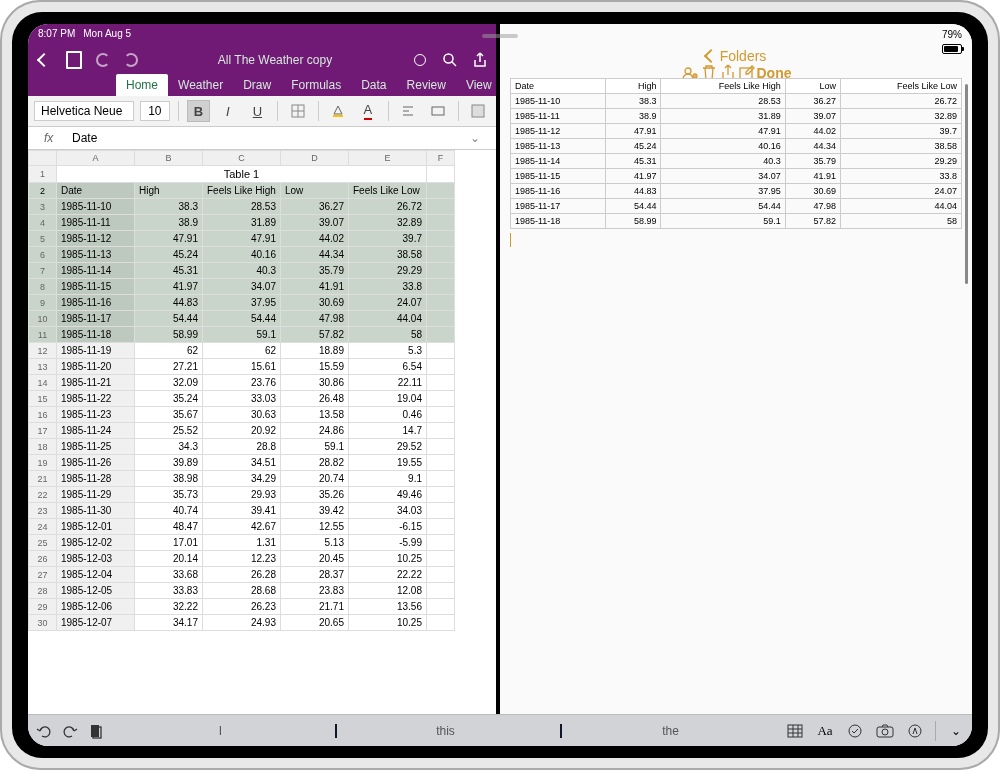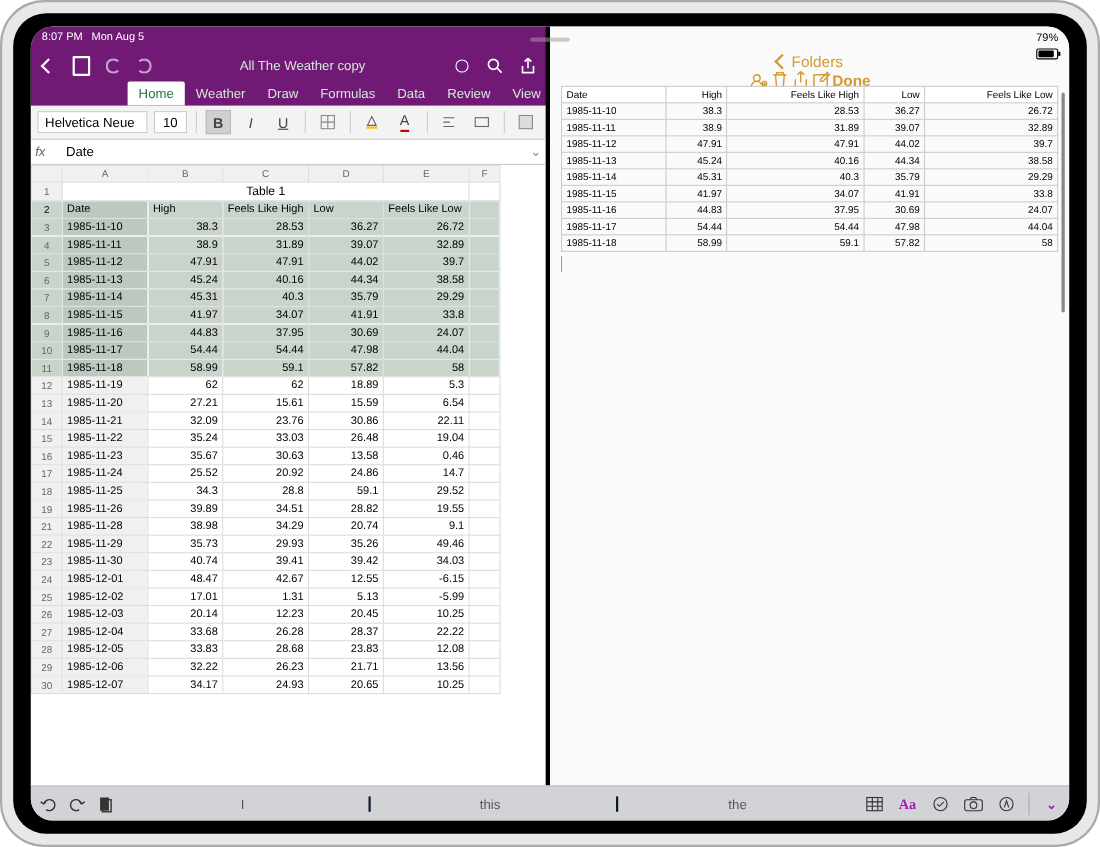--- a/index.html
+++ b/index.html
@@ -171,21 +171,21 @@
 .rbtn.bold { font-weight: bold; }
 .rbtn.italic { font-style: italic; }
 .rbtn.underline { text-decoration: underline; }
 .vdiv { width:1px; height:20px; background:#ccc; margin:0 2px;}
 
 .formula-bar {
   display: flex;
   align-items: center;
   background: #fff;
   border-bottom: 1px solid #ccc;
-  padding: 4px 4px;
+  padding: 4px 16px;
   font-size: 12px;
   gap: 8px;
 }
 .formula-bar .fx { font-style: italic; color: #666; width: 20px;}
 .formula-bar .val { flex: 1; }
 .formula-bar .chev {color:#888;}
 
 
 .sheet-wrap {
   flex: 1;
@@ -290,21 +290,21 @@
   display: flex;
   align-items: center;
   padding: 0 6px;
   gap: 6px;
   font-size: 12px;
   color: #555;
   border-top: 1px solid #bbb;
 }
 .kbbar .suggest { flex:1; text-align:center; border-left:2px solid #0f172a;}
 .kbbar .suggest:first-of-type{border-left:none;}
-.kbbar .kicon{width:20px;height:20px;display:flex;align-items:center;justify-content:center;color:#a21caf;font-weight:bold;}
+.kbbar .kicon{width:20px;height:20px;display:flex;align-items:center;justify-content:center;color:#000000;}
 .kbbar .kdiv{width:1px;height:20px;background:#aaa;}
 .kbbar-right{display:flex;gap:10px;align-items:center;}
 
 .scroll-ind {
   position:absolute;
   right:4px;
   top:60px;
   width:3px;
   height:200px;
   background:#888;

